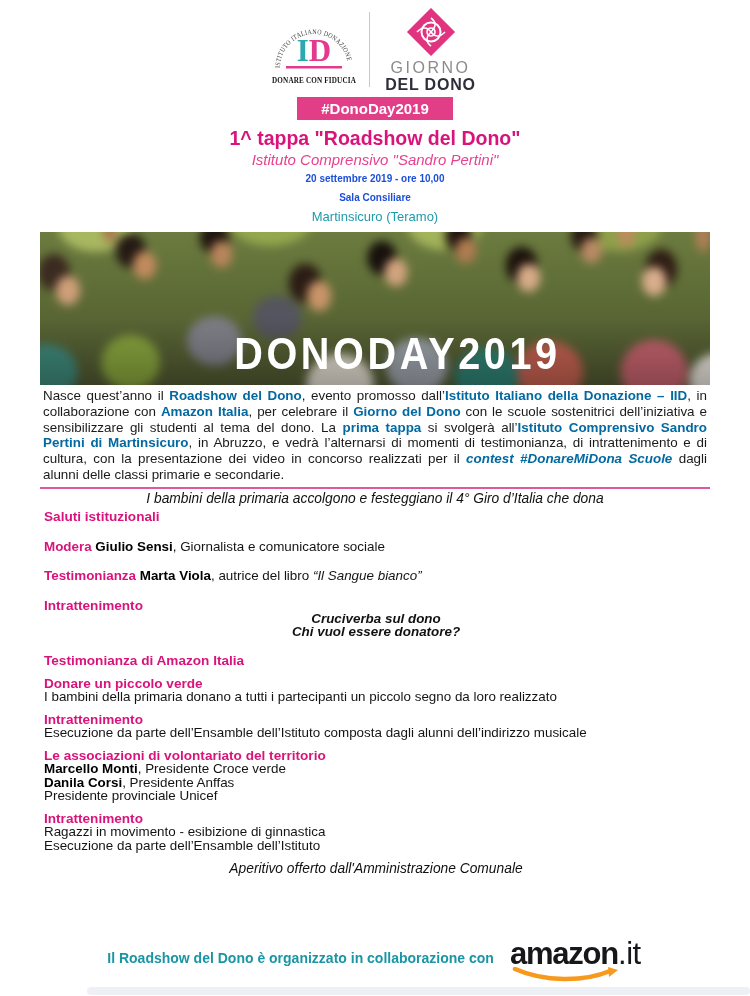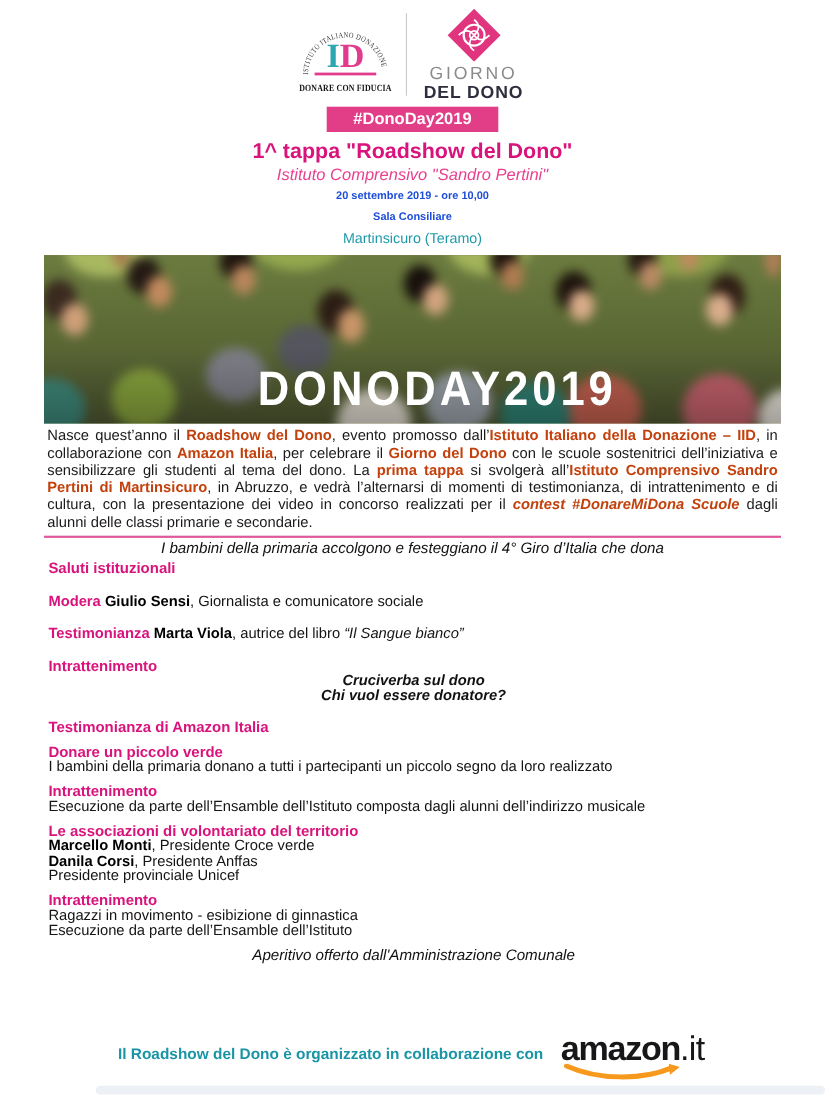--- a/index.html
+++ b/index.html
@@ -70,21 +70,21 @@
       radial-gradient(70px 45px at 85% 3%, #8fa04a 60%, rgba(0,0,0,0) 64%),
       linear-gradient(180deg, #6f7f41 0%, #5c6a35 45%, #4c5330 100%);}
   .photo-shade{position:absolute;inset:0;background:linear-gradient(rgba(0,0,0,0) 55%, rgba(0,0,0,.28) 100%);}
   .photo-title{position:absolute;bottom:6px;left:0;width:100%;text-align:center;color:#fff;
         font-weight:bold;font-size:44px;letter-spacing:4px;transform:translateX(56px) scaleX(.9);
         transform-origin:left bottom;white-space:nowrap;}
 
   
   .intro{position:absolute;top:388px;left:43px;width:664px;margin:0;font-size:13.4px;
          line-height:15.8px;text-align:justify;color:#1a1a1a;}
-  .intro b{color:#c2410c;}
+  .intro b{color:#0369a1;}
   .bi-run{font-style:italic;}
   .divider{position:absolute;top:487px;left:40px;width:670px;height:2px;background:#e0589c;}
   .tagline{position:absolute;top:491px;left:0;right:0;text-align:center;font-style:italic;
            font-size:13.8px;color:#111;}
 
   
   .program{position:absolute;top:510px;left:44px;right:42px;}
   .sec{margin-bottom:16px;}
   .sec.tight{margin-bottom:9px;}
   .h{color:#d9137b;font-weight:bold;font-size:13.6px;line-height:13.5px;}

